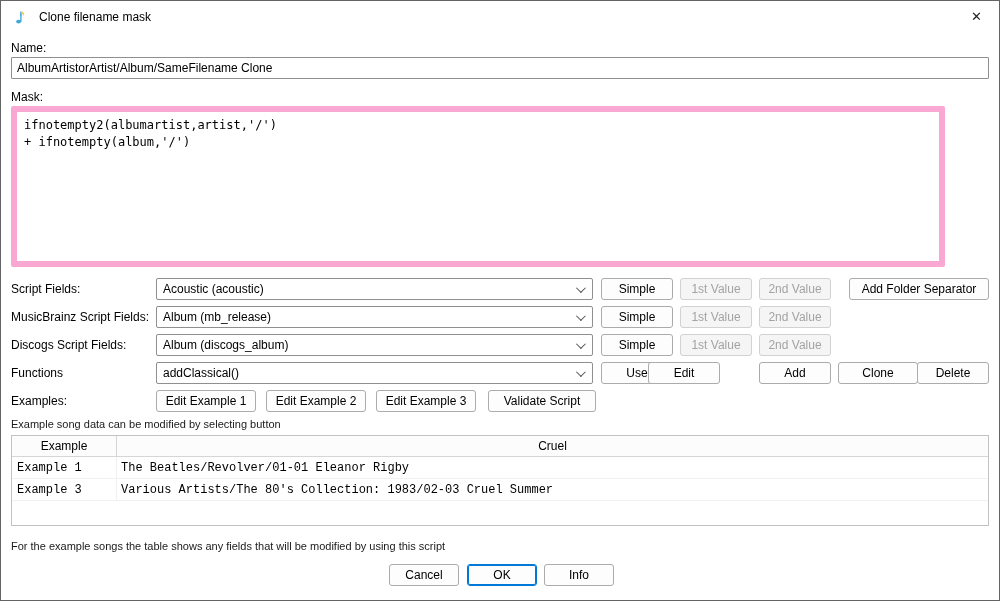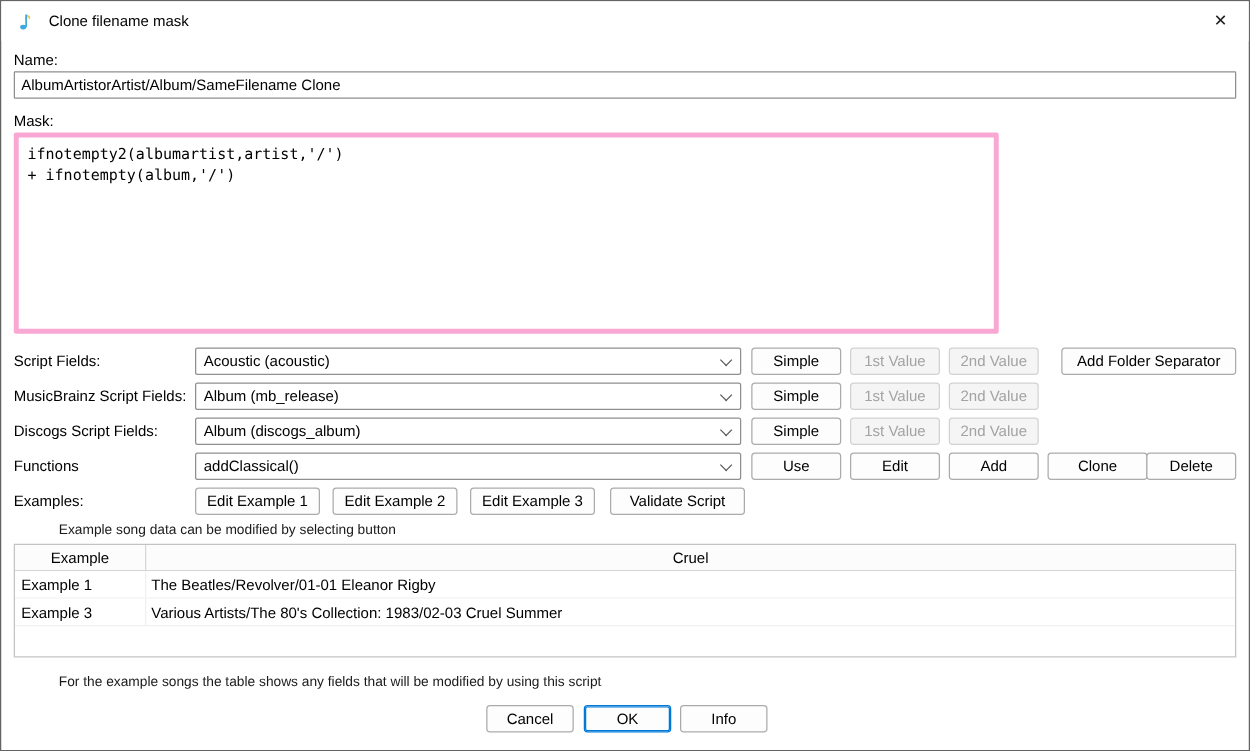--- a/index.html
+++ b/index.html
@@ -29,22 +29,22 @@
 
   
   .text-input {
     position:absolute; left:10px; top:56px; width:978px; height:22px;
     border:1px solid #8f8f8f; background:#fff; font-size:12px;
     font-family:"Liberation Sans", sans-serif; padding:0 5px; border-radius:1px;
   }
 
   
   .mask-box {
-    position:absolute; left:10px; top:105px; width:788px; height:161px;
-    border:4px solid #f9a8d4; background:#fff; border-radius:2px;
+    position:absolute; left:10px; top:105px; width:934px; height:161px;
+    border:6px solid #f9a8d4; background:#fff; border-radius:2px;
     padding:5px 7px; font-family:"DejaVu Sans Mono", monospace;
     font-size:12px; line-height:17px; color:#000; cursor:text;
   }
   .mask-line { white-space:pre; }
   .sel { background:#0078d7; color:#fff; }
 
   
   .row { position:absolute; left:0; width:1000px; height:22px; }
   .row-label { position:absolute; left:10px; top:0; line-height:22px; font-size:12px; }
   .combo {
@@ -59,32 +59,32 @@
     transform: rotate(45deg) translateY(-2px);
   }
   .btn {
     position:absolute; top:0; height:22px;
     background:#fdfdfd; border:1px solid #ababab; border-radius:3px;
     font-family:"Liberation Sans", sans-serif; font-size:12px; color:#000;
     cursor:default;
   }
   .btn.disabled { color:#a3a3a3; background:#f5f5f5; border-color:#d2d2d2; }
 
-  .note { position:absolute; left:10px; font-size:11px; color:#1a1a1a;margin-left:36px; }
+  .note { position:absolute; left:10px; font-size:11px; color:#1a1a1a; }
 
   
   .table {
     position:absolute; left:10px; top:434px; width:978px; height:91px;
     border:1px solid #c3c3c3; background:#fff;
   }
   .thead { display:flex; height:21px; border-bottom:1px solid #d6d6d6; background:#fcfcfc; }
   .th { font-size:12px; line-height:20px; text-align:center; }
   .th-example { width:105px; border-right:1px solid #d6d6d6; }
   .th-mask { flex:1; }
-  .trow { display:flex; height:22px; border-bottom:1px solid #f0f0f0; background:#fff; }
+  .trow { display:flex; height:22px; border-bottom:1px solid #f0f0f0; background:#fff;font-family:Liberation Mono, monospace; }
   .trow.selected { background:#cfe6f8; }
   .td { font-size:12px; line-height:22px; white-space:nowrap; overflow:hidden; }
   .td-example { width:105px; padding-left:5px; border-right:1px solid #f0f0f0; }
   .trow.selected .td-example { border-right-color:transparent; }
   .td-mask { flex:1; padding-left:4px; }
 
   
   .btn-ok { border:1px solid #0078d7; box-shadow: inset 0 0 0 1px #0078d7; }
 </style>
 </head>
@@ -146,21 +146,21 @@
     <button class="btn disabled" style="left:758px; width:72px;">2nd Value</button>
   </div>
 
   <div class="row" style="top:361px;">
     <span class="row-label">Functions</span>
     <div class="combo">
       <span class="combo-text">addClassical()</span>
       <span class="chev"></span>
     </div>
     <button class="btn" style="left:600px; width:72px;">Use</button>
-    <button class="btn" style="left:679px; width:72px;">Edit</button>
+    <button class="btn" style="left:647px; width:72px;">Edit</button>
     <button class="btn" style="left:758px; width:72px;">Add</button>
     <button class="btn" style="left:837px; width:80px;">Clone</button>
     <button class="btn" style="left:916px; width:72px;">Delete</button>
   </div>
 
   <div class="row" style="top:389px;">
     <span class="row-label">Examples:</span>
     <button class="btn" style="left:155px; width:100px;">Edit Example 1</button>
     <button class="btn" style="left:265px; width:100px;">Edit Example 2</button>
     <button class="btn" style="left:375px; width:100px;">Edit Example 3</button>

